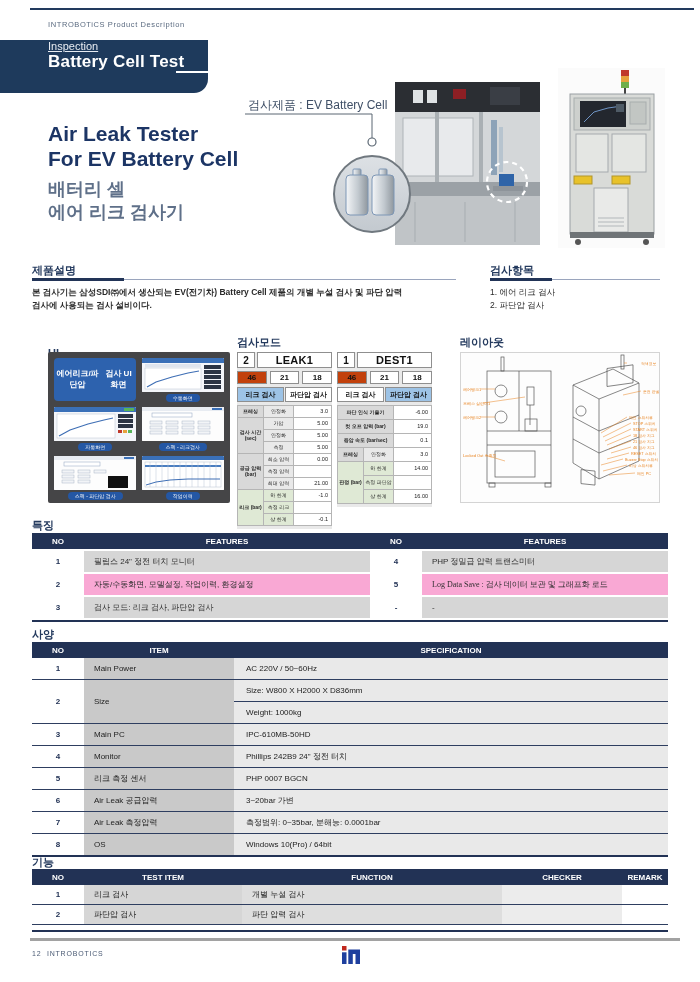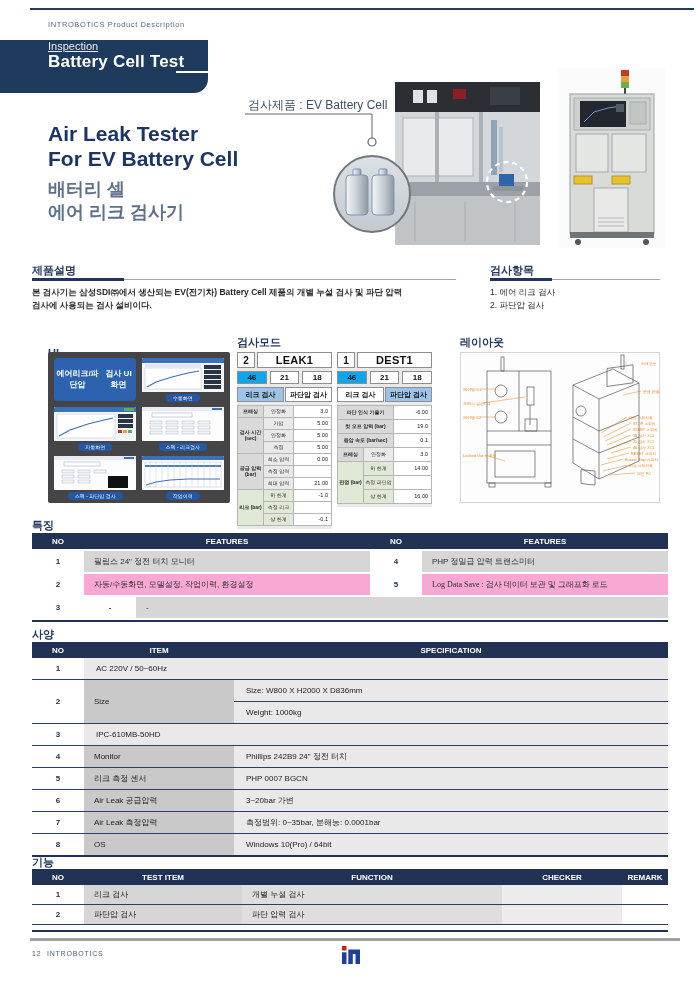--- a/index.html
+++ b/index.html
@@ -36,21 +36,21 @@
   .ui-pill{margin-top:2px;height:8px;line-height:8px;padding:0 7px;background:#2457a4;border-radius:4px;color:#fff;font-size:5px;white-space:nowrap;}
   .ui-intro{width:82px;height:43px;background:#2d62ae;border-radius:4px;color:#fff;font-weight:bold;font-size:8px;display:flex;flex-direction:row;align-items:center;justify-content:center;text-align:center;line-height:1.35;}
 
   
   .mode-card{top:352px;width:95px;background:#e9e9e9;padding:0 0 3px 0;}
   .mc-top{display:flex;gap:2px;height:16px;}
   .mc-no{width:16px;background:#fff;border:1px solid #8f8f8f;font-size:10px;font-weight:bold;display:flex;align-items:center;justify-content:center;color:#111;}
   .mc-name{flex:1;background:#fff;border:1px solid #8f8f8f;font-size:11px;font-weight:bold;display:flex;align-items:center;justify-content:center;color:#111;letter-spacing:.3px;}
   .mc-slots{display:flex;gap:3px;margin-top:3px;height:13px;}
   .mc-slots .slot{flex:1;background:#fff;border:1px solid #8f8f8f;font-size:8px;font-weight:bold;display:flex;align-items:center;justify-content:center;color:#111;}
-  .mc-slots .slot.active{background:#0ea5e9;}
+  .mc-slots .slot.active{background:#c2410c;}
   .mc-tabs{display:flex;gap:1px;margin-top:3px;height:15px;}
   .mc-tabs .tab{flex:1;background:#fff;border:1px solid #8f8f8f;font-size:7px;font-weight:bold;display:flex;align-items:center;justify-content:center;color:#111;}
   .mc-tabs .tab.active{background:#9dc3e6;}
   .mc-table{margin-top:3px;display:grid;grid-template-columns:25px 29px 1fr;gap:1px;background:#b5b5b5;border:1px solid #b5b5b5;}
   .mc-table>div{background:#fff;font-size:5px;color:#222;display:flex;align-items:center;justify-content:center;text-align:center;line-height:1.15;padding:0 1px;box-sizing:border-box;}
   .mc-table .g{background:#d9d9d9;font-weight:bold;}
   .mc-table .s{background:#e9e9e9;}
   .mc-table .v{justify-content:flex-end;padding-right:3px;font-size:5.5px;}
   .mc-table .green{background:#dfe9d5;}
   .mc-table .span3{grid-row:span 3;}
@@ -489,46 +489,49 @@
       <div class="tx cellgray" style="flex:1;">PHP 정밀급 압력 트랜스미터</div>
     </div>
     <div class="feat-row">
       <div class="no">2</div>
       <div class="tx cellgray2" style="width:286px;">자동/수동화면, 모델설정, 작업이력, 환경설정</div>
       <div class="no">5</div>
       <div class="tx cellgray2" style="flex:1;font-family:Liberation Serif, serif;">Log Data Save :  검사 데이터 보관 및 그래프화 로드</div>
     </div>
     <div class="feat-row">
       <div class="no">3</div>
+      <div class="tx cellgray" style="width:286px;">검사 모드: 리크 검사, 파단압 검사</div>
       <div class="no">-</div>
       <div class="tx cellgray" style="flex:1;">-</div>
     </div>
   </div>
 
   <div class="abs sec-h" style="top:627px;left:32px;">사양</div>
   <div class="abs" style="top:642px;left:32px;width:636px;">
     <div class="dt-header">
       <div style="width:52px;">NO</div>
       <div style="width:150px;">ITEM</div>
       <div style="flex:1;">SPECIFICATION</div>
     </div>
     <div class="sp-row" style="height:21px;">
       <div class="no">1</div>
+      <div class="item">Main Power</div>
       <div class="spec">AC 220V / 50~60Hz</div>
     </div>
     <div class="sp-row" style="height:43px;">
       <div class="no">2</div>
       <div class="item">Size</div>
       <div style="flex:1;display:flex;flex-direction:column;">
         <div class="sp-line" style="flex:1;">Size: W800 X H2000 X D836mm</div>
         <div class="sp-line" style="flex:1;border-top:1px solid #2e3e60;">Weight: 1000kg</div>
       </div>
     </div>
     <div class="sp-row" style="height:21px;">
       <div class="no">3</div>
+      <div class="item">Main PC</div>
       <div class="spec">IPC-610MB-50HD</div>
     </div>
     <div class="sp-row" style="height:21px;">
       <div class="no">4</div>
       <div class="item">Monitor</div>
       <div class="spec">Phillips 242B9 24" 정전 터치</div>
     </div>
     <div class="sp-row" style="height:21px;">
       <div class="no">5</div>
       <div class="item">리크 측정 센서</div>

